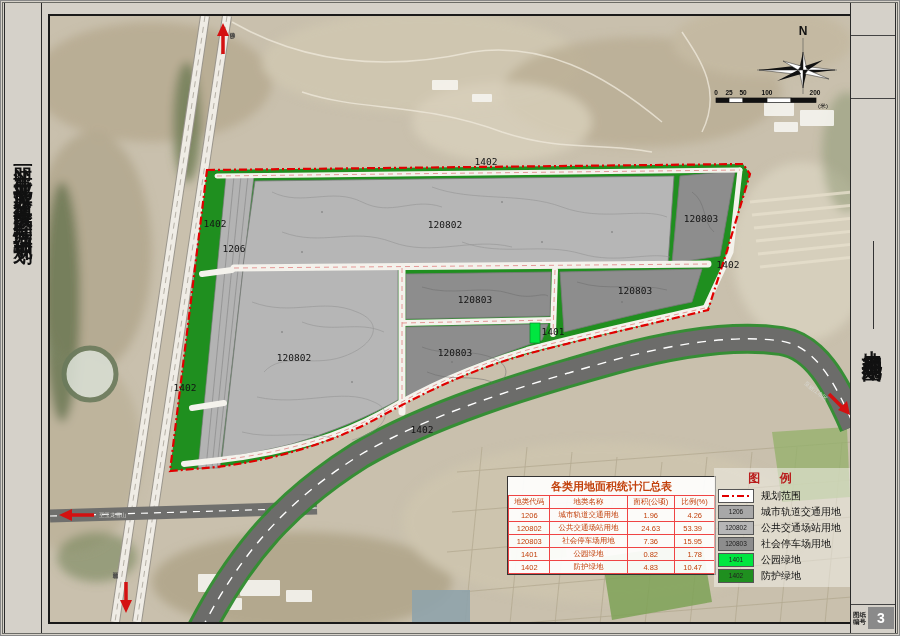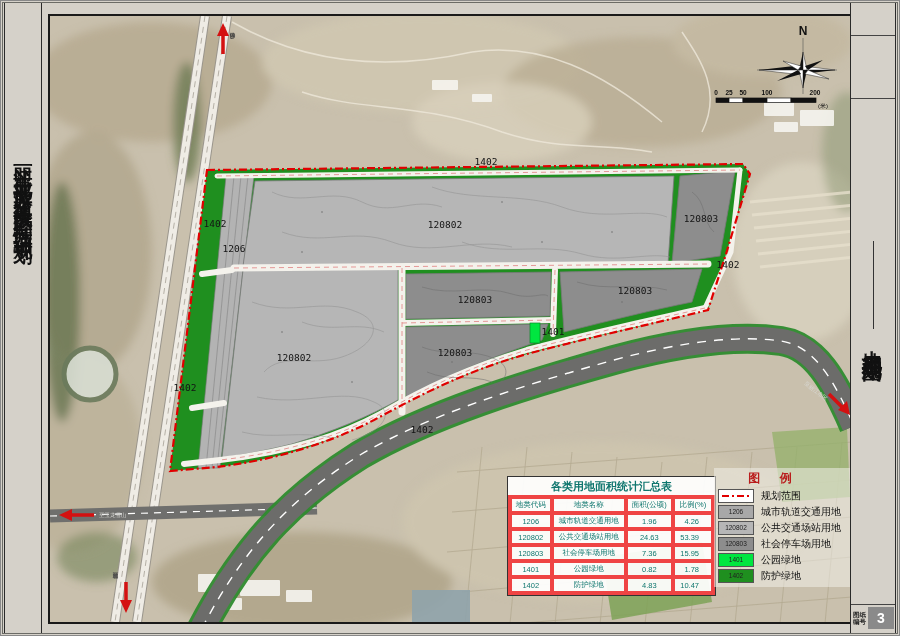--- a/index.html
+++ b/index.html
@@ -16,24 +16,24 @@
   .hline{position:absolute;left:0;right:0;height:1px;background:#444;}
   .deco-vline{position:absolute;left:50%;top:238px;width:1px;height:88px;background:#333;}
   .sheetnum{position:absolute;left:0;right:0;bottom:2px;height:26px;display:flex;align-items:center;border-top:1px solid #444;padding:0 1px;}
   .sheetnum .lbl{font-size:6.5px;line-height:7px;color:#222;font-weight:700;width:15px;text-align:center;}
   .sheetnum .numbox{flex:1;height:22px;background:#8a8a8a;color:#fff;font-weight:700;font-size:14px;
           display:flex;align-items:center;justify-content:center;margin-left:1px;}
   
   .map-frame{position:absolute;left:48px;top:14px;width:800px;height:606px;border:2px solid #1a1a1a;background:#cbc2af;overflow:hidden;}
   .map-frame svg{display:block;}
   
-  .stat-table{position:absolute;left:457px;top:460px;width:207px;background:rgba(255,255,255,.93);border:1px solid #333;color:#0f766e;}
+  .stat-table{position:absolute;left:457px;top:460px;width:207px;background:rgba(255,255,255,.93);border:1px solid #333;color:#c2410c;}
   .stat-table .ttl{font-size:11px;font-weight:700;text-align:center;padding:2px 0 1px;}
   table.lu{border-collapse:collapse;width:100%;font-size:7.5px;}
-  table.lu th,table.lu td{border:4px solid #ef4444;padding:1px 2px;text-align:center;height:10px;font-weight:400;}
+  table.lu th,table.lu td{border:1px solid #ef4444;padding:1px 2px;text-align:center;height:10px;font-weight:400;}
   table.lu td.pct{text-align:right;padding-right:12px;}
   
   .legend{position:absolute;left:664px;top:452px;width:180px;background:rgba(240,238,232,.55);padding:2px 0 4px;}
   .legend .ttl{font-size:12px;font-weight:700;color:#b91c1c;letter-spacing:8px;text-align:center;width:120px;}
   .lg-item{display:flex;align-items:center;height:15px;margin-top:1px;}
   .sw{width:34px;height:12px;border:1px solid #555;margin-left:4px;font-size:6.5px;color:#222;
       display:flex;align-items:center;justify-content:center;background:#fff;flex:none;}
   .sw .dashline{width:28px;height:2px;background:repeating-linear-gradient(90deg,#e10000 0 7px,transparent 7px 10px,#e10000 10px 12px,transparent 12px 15px);}
   .sw .roadprof{position:relative;width:28px;height:7px;border-bottom:1.5px solid #888;}
   .sw .roadprof::after{content:"";position:absolute;left:8px;bottom:0;width:12px;height:4px;background:#c4c4c4;

